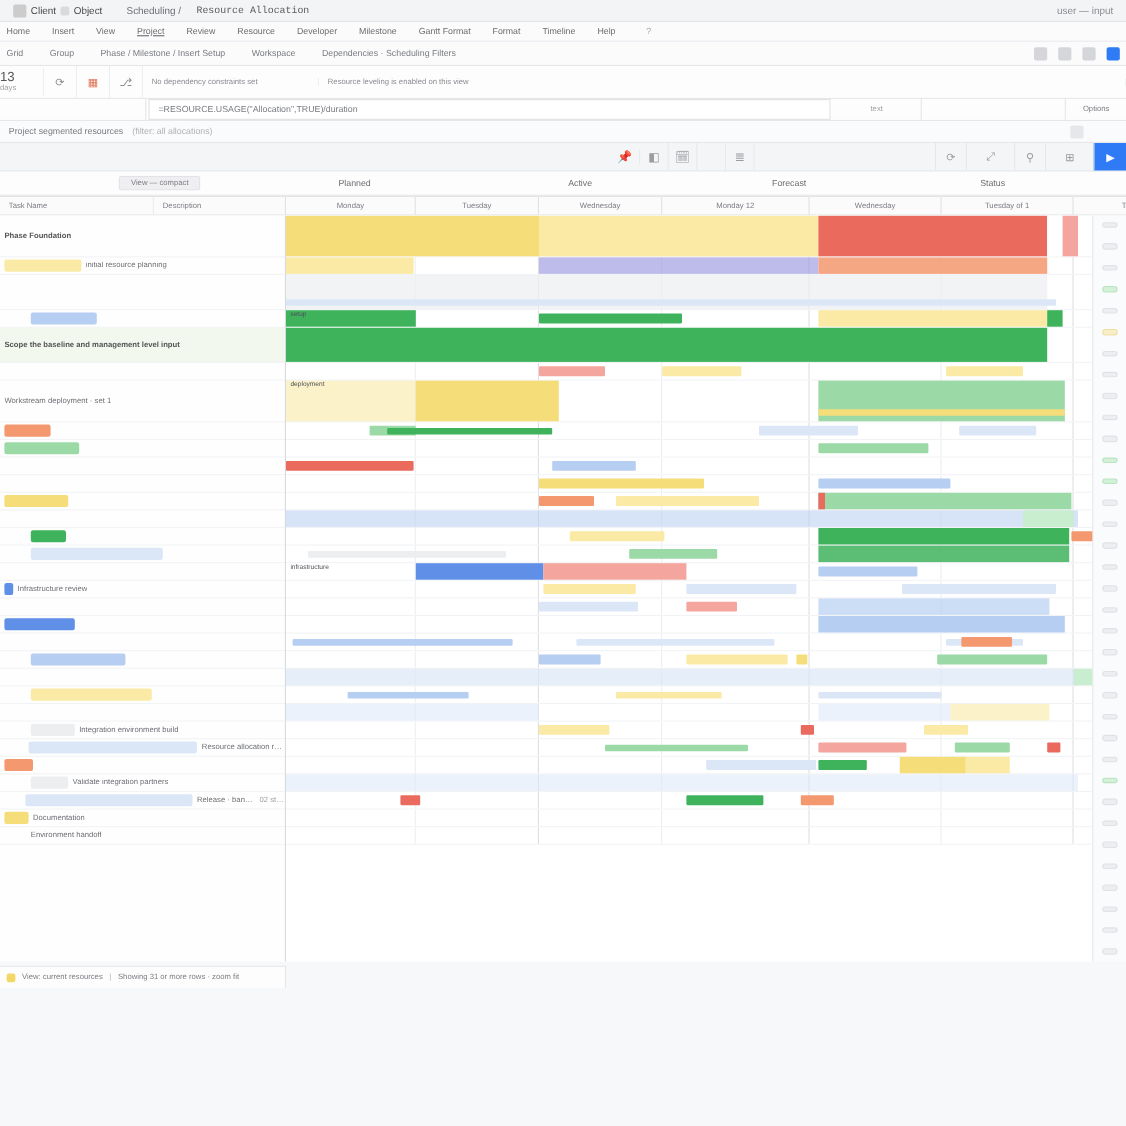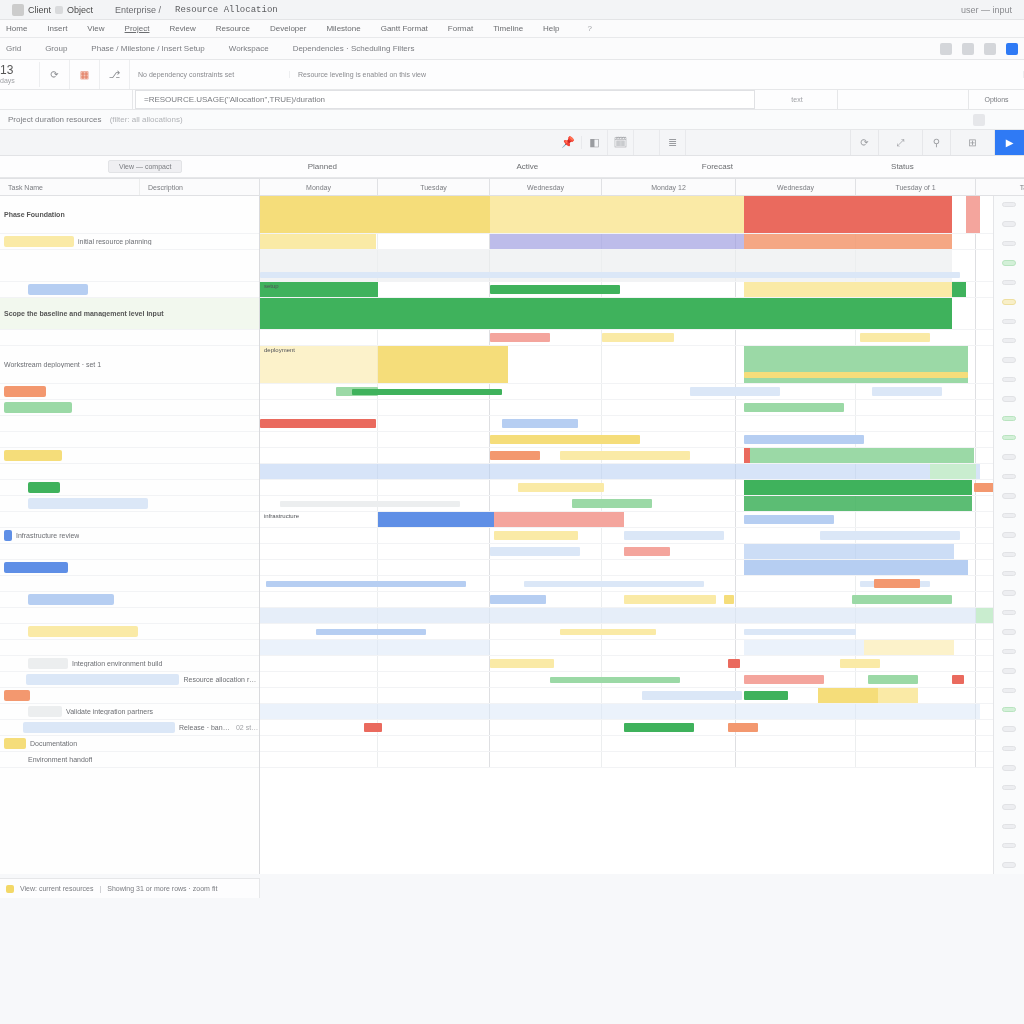--- a/index.html
+++ b/index.html
@@ -253,21 +253,21 @@
 </head>
 <body>
 
 <div class="top-menu">
   <div class="logo">
     <div class="logo-mark"></div>
     <span>Client</span>
     <span class="logo-mark" style="width:8px;height:8px;background:#d9dadc;"></span>
     <span>Object</span>
   </div>
-  <span class="title">Enterprise /</span>
+  <span class="title">Scheduling /</span>
   <span class="doc-title">Resource Allocation</span>
   <span class="right">user — input</span>
 </div>
 
 <div class="menu-bar">
   <span>Home</span>
   <span>Insert</span>
   <span>View</span>
   <span class="active">Project</span>
   <span>Review</span>
@@ -328,21 +328,21 @@
   <div class="sep"></div>
   <input id="formula-in" placeholder="Enter formula" value="=RESOURCE.USAGE(&quot;Allocation&quot;,TRUE)/duration" style="">
   <div class="right-slot">text</div>
   <div class="sep"></div>
   <div style="width:130px;"></div>
   <div class="opt-btn">Options</div>
 </div>
 
 <div class="context-bar">
   <div class="ctx-l">
-    <span>Project duration resources</span>
+    <span>Project segmented resources</span>
     <span class="hint">(filter: all allocations)</span>
   </div>
   <div style="flex:1"></div>
   <div class="ctx-ic"></div>
   <div style="width:36px"></div>
 </div>
 
 <div class="action-bar">
   <div class="ab-left">
     <div style="flex:1"></div>

